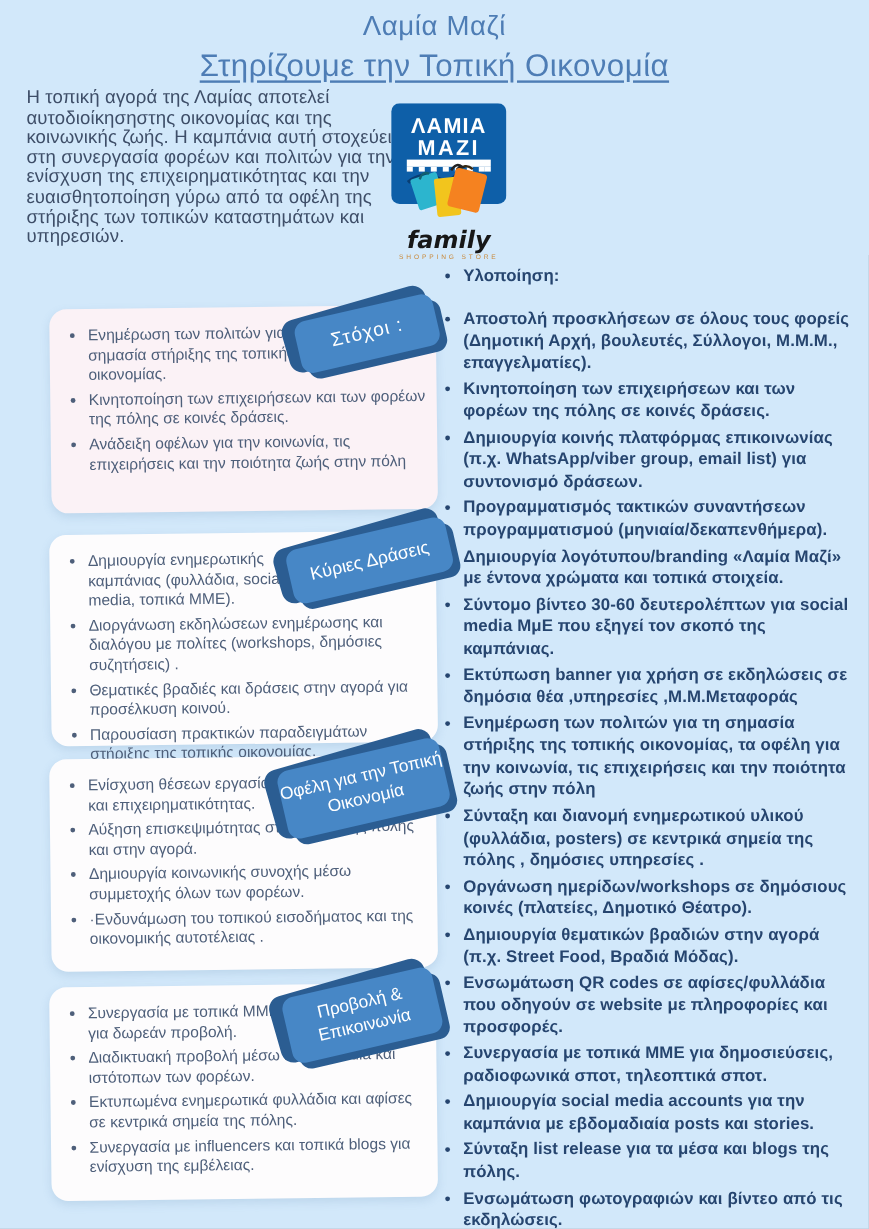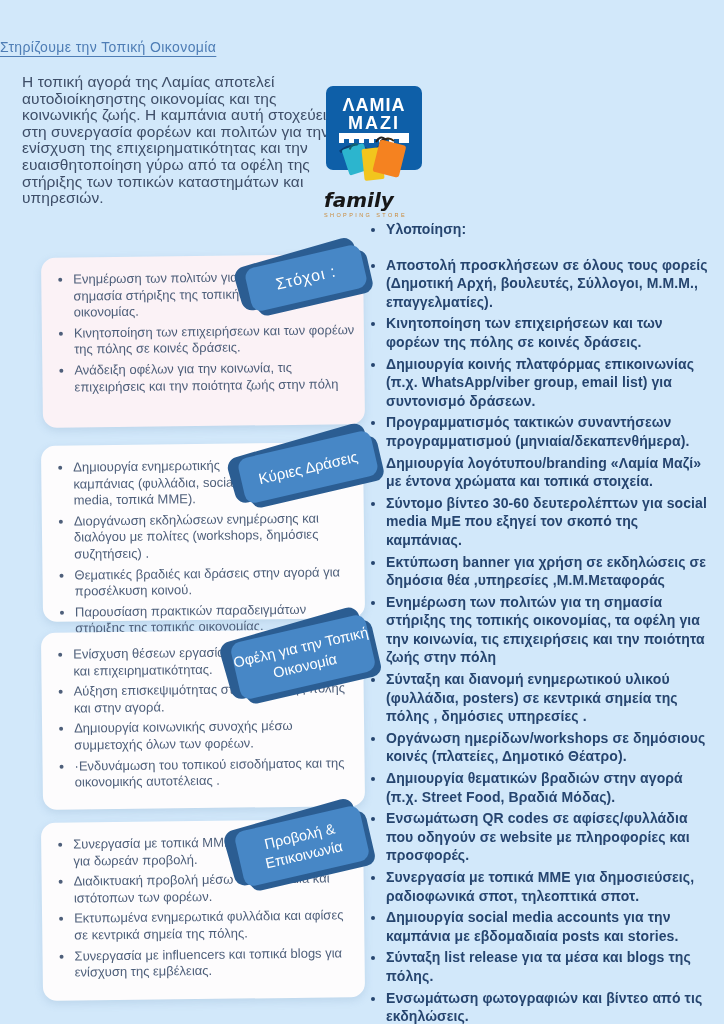--- a/index.html
+++ b/index.html
@@ -19,34 +19,34 @@
   .page{
     position:relative;width:724px;height:1024px;margin:0 auto;
     background:var(--bg);overflow:hidden;
   }
   
   .title{
     position:absolute;top:8px;left:0;width:100%;text-align:center;
     color:var(--title);font-size:23px;font-weight:400;letter-spacing:.5px;
   }
   .subtitle{
-    position:absolute;top:39px;left:0;width:100%;
-    color:var(--title);font-size:14px;font-weight:400;letter-spacing:.4px;
+    position:absolute;top:39px;left:0;width:100%;text-align:center;
+    color:var(--title);font-size:26px;font-weight:400;letter-spacing:.4px;
     text-decoration:underline;text-underline-offset:4px;
   }
   .intro-left{
     position:absolute;left:22px;top:74px;width:316px;
     color:var(--ink);font-size:15.5px;line-height:16.6px;letter-spacing:.1px;
   }
   .intro-right{
     position:absolute;left:432px;top:80px;width:274px;
     color:var(--ink);font-size:16.5px;line-height:18.6px;
   }
   
-  .logo{position:absolute;left:324px;top:86px;width:100px;text-align:left;}
+  .logo{position:absolute;left:324px;top:86px;width:100px;text-align:center;}
   .logo svg{display:block;margin:0 auto;}
   .brand{font-family:"DejaVu Sans",sans-serif;font-style:italic;font-weight:700;
     font-size:20px;color:#171717;line-height:20px;margin-top:2px;}
   .brand-tagline{font-size:5.5px;letter-spacing:2.4px;color:#c9893a;margin-top:2px;}
   
   .card{
     position:absolute;left:42px;width:322px;background:var(--card);
     border-radius:14px;transform:rotate(-0.7deg);
     box-shadow:0 3px 8px rgba(100,140,180,.20);
   }
@@ -86,20 +86,21 @@
     color:var(--impl-ink);font-weight:700;font-size:14px;line-height:18.6px;
     margin-bottom:3px;letter-spacing:.1px;
   }
   .impl li.impl-heading{margin-bottom:17px;}
 </style>
 </head>
 <body>
 
 <div class="page">
 
+  <div class="title">Λαμία Μαζί</div>
   <div class="subtitle">Στηρίζουμε την Τοπική Οικονομία</div>
 
   <div class="intro-left">Η τοπική αγορά της Λαμίας αποτελεί αυτοδιοίκησηστης οικονομίας και της κοινωνικής ζωής. Η καμπάνια αυτή στοχεύει στη συνεργασία φορέων και πολιτών για την ενίσχυση της επιχειρηματικότητας και την ευαισθητοποίηση γύρω από τα οφέλη της στήριξης των τοπικών καταστημάτων και υπηρεσιών.</div>
 
   <div class="logo">
     <svg width="96" height="102" viewBox="0 0 96 102">
       <rect x="0" y="0" width="96" height="84" rx="7" fill="#0e5fa8"></rect>
       <text x="48" y="25" text-anchor="middle" fill="#ffffff" font-family="Liberation Sans, sans-serif" font-size="18" font-weight="bold" letter-spacing="1">ΛΑΜΙΑ</text>
       <text x="48" y="43" text-anchor="middle" fill="#ffffff" font-family="Liberation Sans, sans-serif" font-size="18" font-weight="bold" letter-spacing="2">ΜΑΖΙ</text>
 

